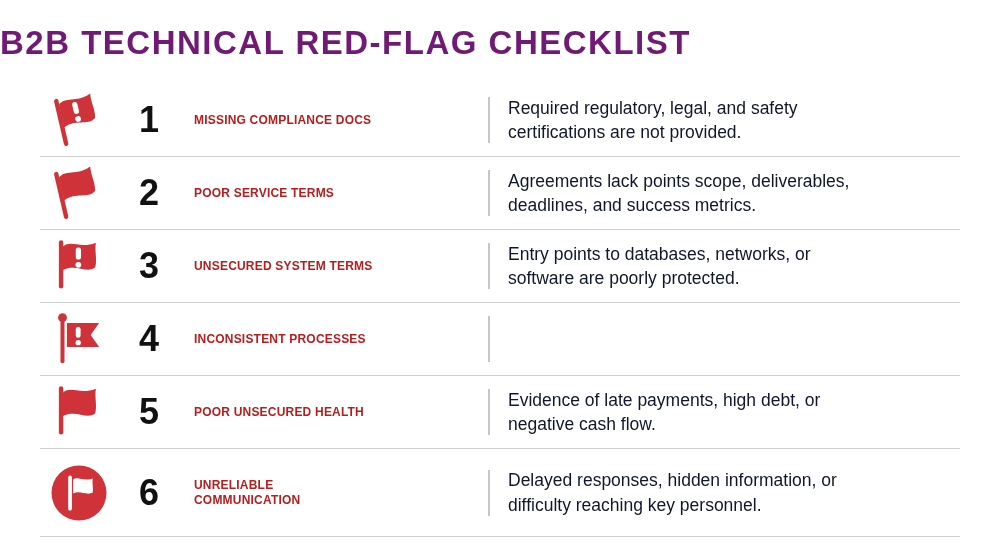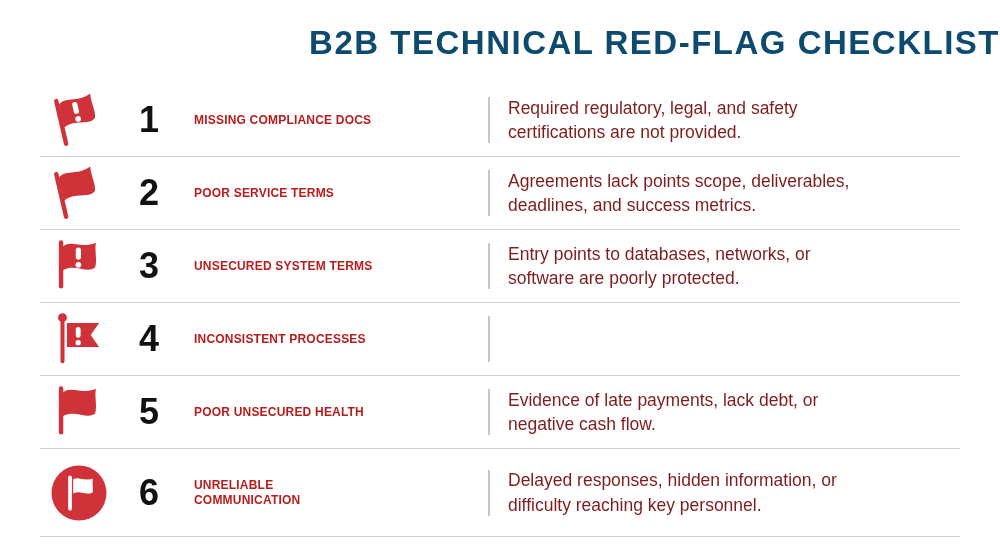--- a/index.html
+++ b/index.html
@@ -8,26 +8,26 @@
     background: #ffffff;
   }
   body {
     width: 1000px;
     height: 545px;
     font-family: "Liberation Sans", sans-serif;
     color: #1b1b1b;
     overflow: hidden;
   }
   .page-title {
-    text-align: right;
+    text-align: left;
     font-size: 33px;
     font-weight: 700;
     letter-spacing: 1.5px;
     padding-top: 24px;
-    color: #0c4a6e;
+    color: #701a75;
   }
   .checklist {
     margin: 22px 40px 0 40px;
   }
   .row {
     display: flex;
     align-items: center;
     height: 73px;
     box-sizing: border-box;
     border-bottom: 1px solid #cfcfcf;
@@ -66,21 +66,21 @@
     width: 2px;
     height: 46px;
     background: #c6c6c6;
     margin-right: 18px;
     flex-shrink: 0;
   }
   .desc-cell {
     font-size: 17.5px;
     line-height: 1.38;
     white-space: pre-line;
-    color: #7f1d1d;
+    color: #0f172a;
   }
 </style>
 </head>
 <body>
 
 <div class="page-title">B2B TECHNICAL RED-FLAG CHECKLIST</div>
 
 <div class="checklist">
 
   <div class="row">
@@ -157,21 +157,21 @@
     <g>
       <rect x="11" y="4" width="5.5" height="60" rx="2.75" fill="#CF3339"></rect>
       <path d="M16 12 C 26 3 37 15 57 7 C 55 17 59 28 56 38 C 45 46 33 33 16 41 Z" fill="#CF3339"></path>
 
     </g>
   </svg>
       </span>
     <span class="num-cell">5</span>
     <span class="title-cell">POOR UNSECURED HEALTH</span>
     <span class="v-divider"></span>
-    <span class="desc-cell">Evidence of late payments, lack debt, or
+    <span class="desc-cell">Evidence of late payments, high debt, or
 negative cash flow.</span>
   </div>
 
   <div class="row last">
     <span class="icon-cell icon-slot">
         <svg width="60" height="60" viewBox="0 0 72 72" aria-hidden="true">
       <circle cx="36" cy="36" r="33" fill="#CF3339"></circle>
       <rect x="23" y="15" width="4.5" height="42" rx="2.25" fill="#fff"></rect>
       <path d="M29 19.5 C 35 15.5 42 22.5 52.5 18.5 C 51.5 24.5 53.5 30 52.5 35.5 C 45 39.5 38 32.5 29 36.5 Z" fill="#fff"></path>
     </svg>

